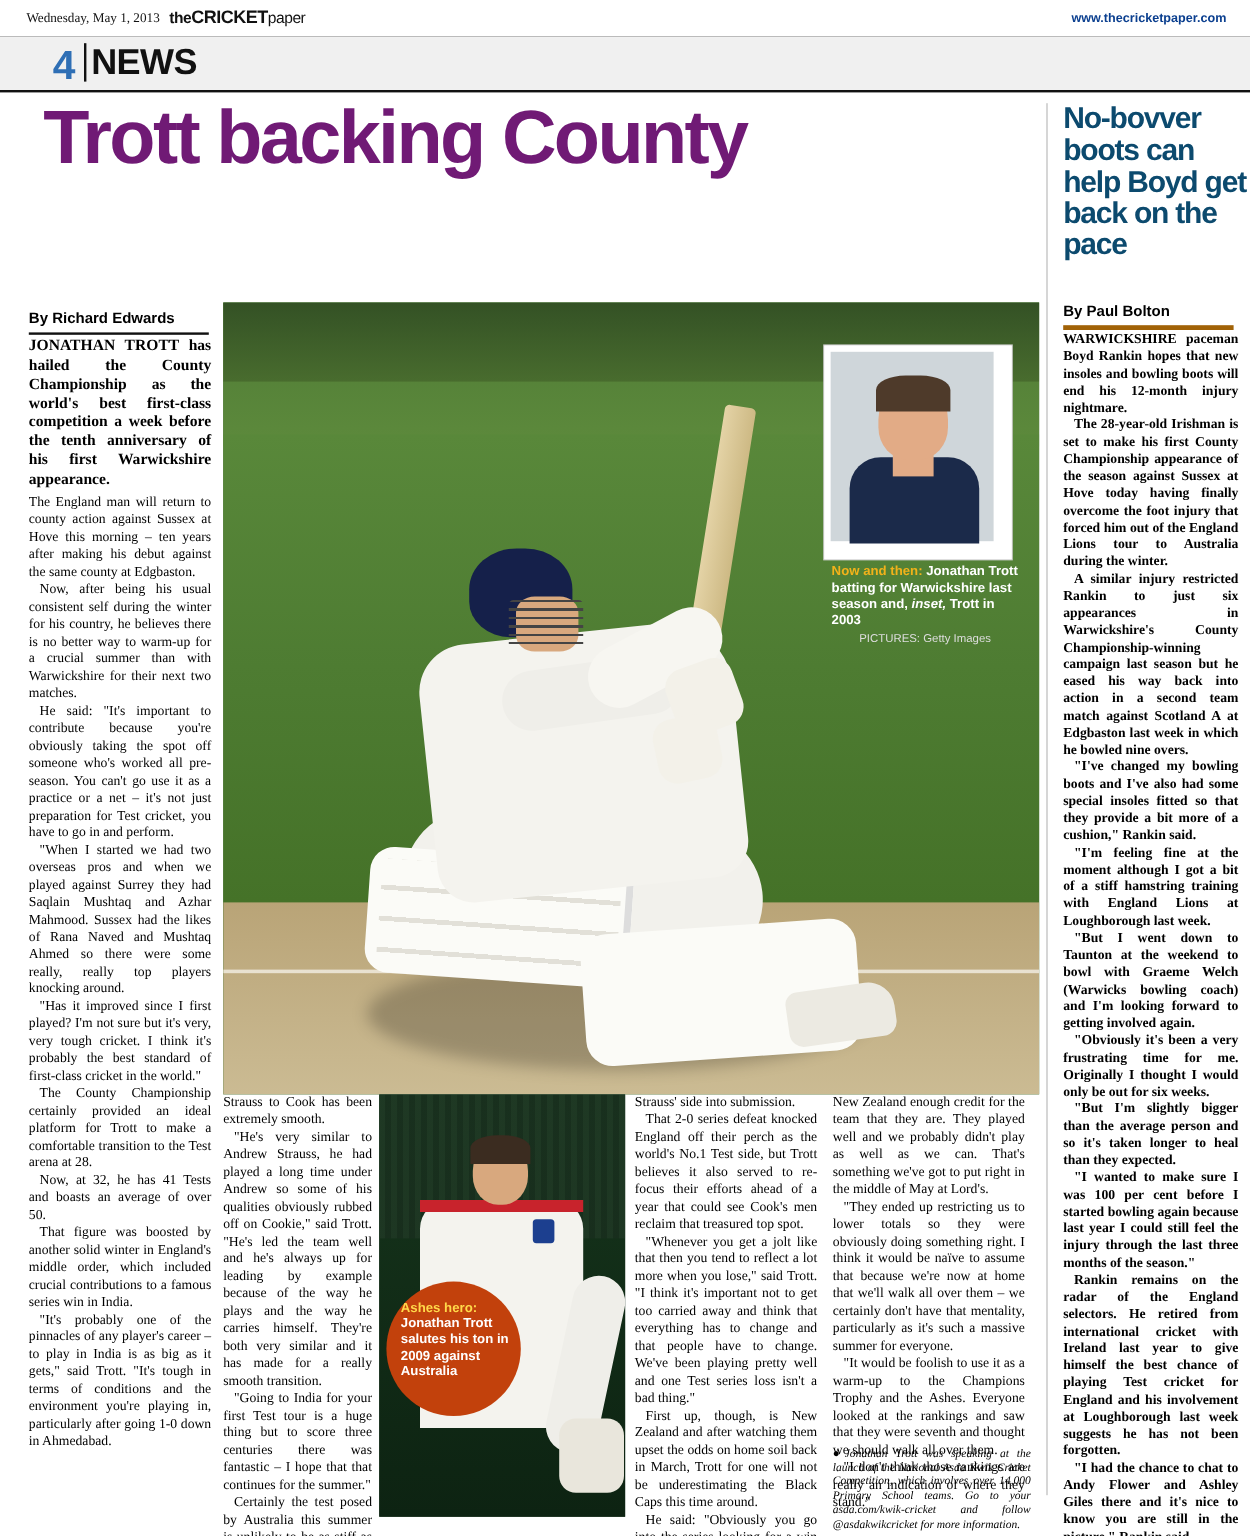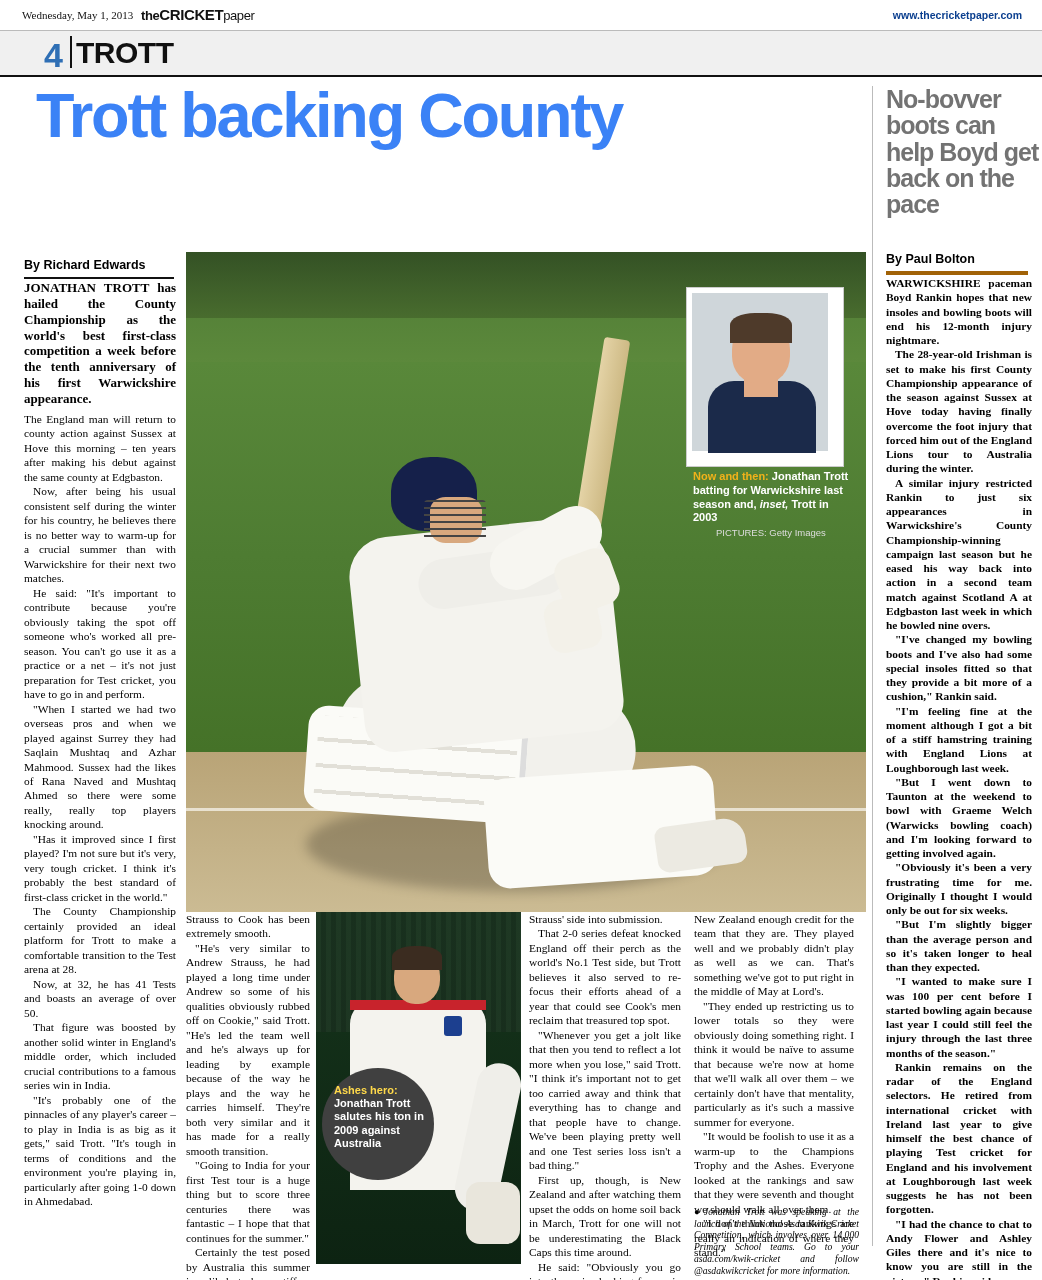--- a/index.html
+++ b/index.html
@@ -46,21 +46,21 @@
   }
   .secrule{
     position:absolute;left:70px;top:36px;width:2px;height:32px;background:#111;
   }
 
   
   .headline{
     position:absolute;left:36px;top:86px;width:830px;
     font-family:"Liberation Sans",sans-serif;
     font-weight:bold;font-size:63px;line-height:0.95;letter-spacing:-2.2px;
-    color:#3b82f6;
+    color:#701a75;
   }
   .headline .l2{display:block;}
 
   .byline-main{
     position:absolute;left:24px;top:258px;width:150px;
     font-family:"Liberation Sans",sans-serif;font-weight:bold;font-size:12.5px;
     border-bottom:2px solid #111;padding-bottom:5px;
   }
 
   
@@ -158,21 +158,21 @@
   .p2-head{position:absolute;left:78px;top:40px;width:46px;height:52px;background:#d8a87e;border-radius:46%;}
   .p2-hair{position:absolute;left:76px;top:34px;width:50px;height:24px;background:#3b2c20;border-radius:45% 45% 0 0;}
   .p2-shirt{position:absolute;left:34px;top:88px;width:136px;height:190px;background:#f4f3ee;border-radius:24px 24px 0 0;}
   .p2-badge{position:absolute;left:128px;top:104px;width:18px;height:20px;background:#1c3f8f;border-radius:3px;}
   .p2-stripe{position:absolute;left:34px;top:88px;width:136px;height:10px;background:#c8232c;}
   .p2-arm{position:absolute;left:150px;top:150px;width:44px;height:150px;background:#efeee9;border-radius:22px;transform:rotate(12deg);}
   .p2-glove{position:absolute;left:150px;top:270px;width:54px;height:62px;background:#e9e6dc;border-radius:14px;}
 
   .ashes-badge{
     position:absolute;left:322px;top:1068px;width:112px;height:112px;
-    border-radius:50%;background:#404040;color:#fff;
+    border-radius:50%;background:#c2410c;color:#fff;
     font-family:"Liberation Sans",sans-serif;font-weight:bold;font-size:11px;
     line-height:1.2;padding:16px 10px 0 12px;box-sizing:border-box;
   }
   .ashes-badge .t{color:#ffd94a;display:block;}
 
   
   .bodycol{
     position:absolute;top:912px;font-size:11.4px;line-height:1.27;text-align:justify;
   }
   .bodycol p{margin:0;text-indent:9px;}
@@ -186,21 +186,21 @@
   }
   .footnote .bullet{font-style:normal;font-weight:bold;}
 
   
   .rail-sep{
     position:absolute;left:872px;top:86px;width:1px;height:1160px;background:#bbb;
   }
   .rail-head{
     position:absolute;left:886px;top:86px;width:156px;
     font-family:"Liberation Sans",sans-serif;font-weight:bold;
-    font-size:25px;line-height:1.05;letter-spacing:-1px;color:#737373;
+    font-size:25px;line-height:1.05;letter-spacing:-1px;color:#0c4a6e;
   }
   .rail-byline{
     position:absolute;left:886px;top:252px;width:142px;
     font-family:"Liberation Sans",sans-serif;font-weight:bold;font-size:12.5px;
     border-bottom:4px solid #a16207;padding-bottom:5px;
   }
   .railcol{
     position:absolute;left:886px;top:276px;width:146px;
     font-size:11.4px;line-height:1.25;text-align:justify;font-weight:bold;
   }
@@ -214,21 +214,21 @@
 
   <div class="masthead">
     <div class="mh-date">Wednesday, May 1, 2013</div>
     <div class="mh-brand"><span class="the">the</span><span class="cricket">CRICKET</span><span class="paper">paper</span></div>
     <div class="mh-url">www.thecricketpaper.com</div>
   </div>
 
   <div class="secbar"></div>
   <div class="secnum">4</div>
   <div class="secrule"></div>
-  <div class="secname">TROTT</div>
+  <div class="secname">NEWS</div>
 
   <div class="headline">
     <span>Trott backing County</span>
   </div>
 
   <div class="byline-main">By Richard Edwards</div>
 
   <div class="col-left">
     <p class="lead">JONATHAN TROTT has hailed the County Championship as the world's best first-class competition a week before the tenth anniversary of his first Warwickshire appearance.</p>
     <p class="first">The England man will return to county action against Sussex at Hove this morning – ten years after making his debut against the same county at Edgbaston.</p>

